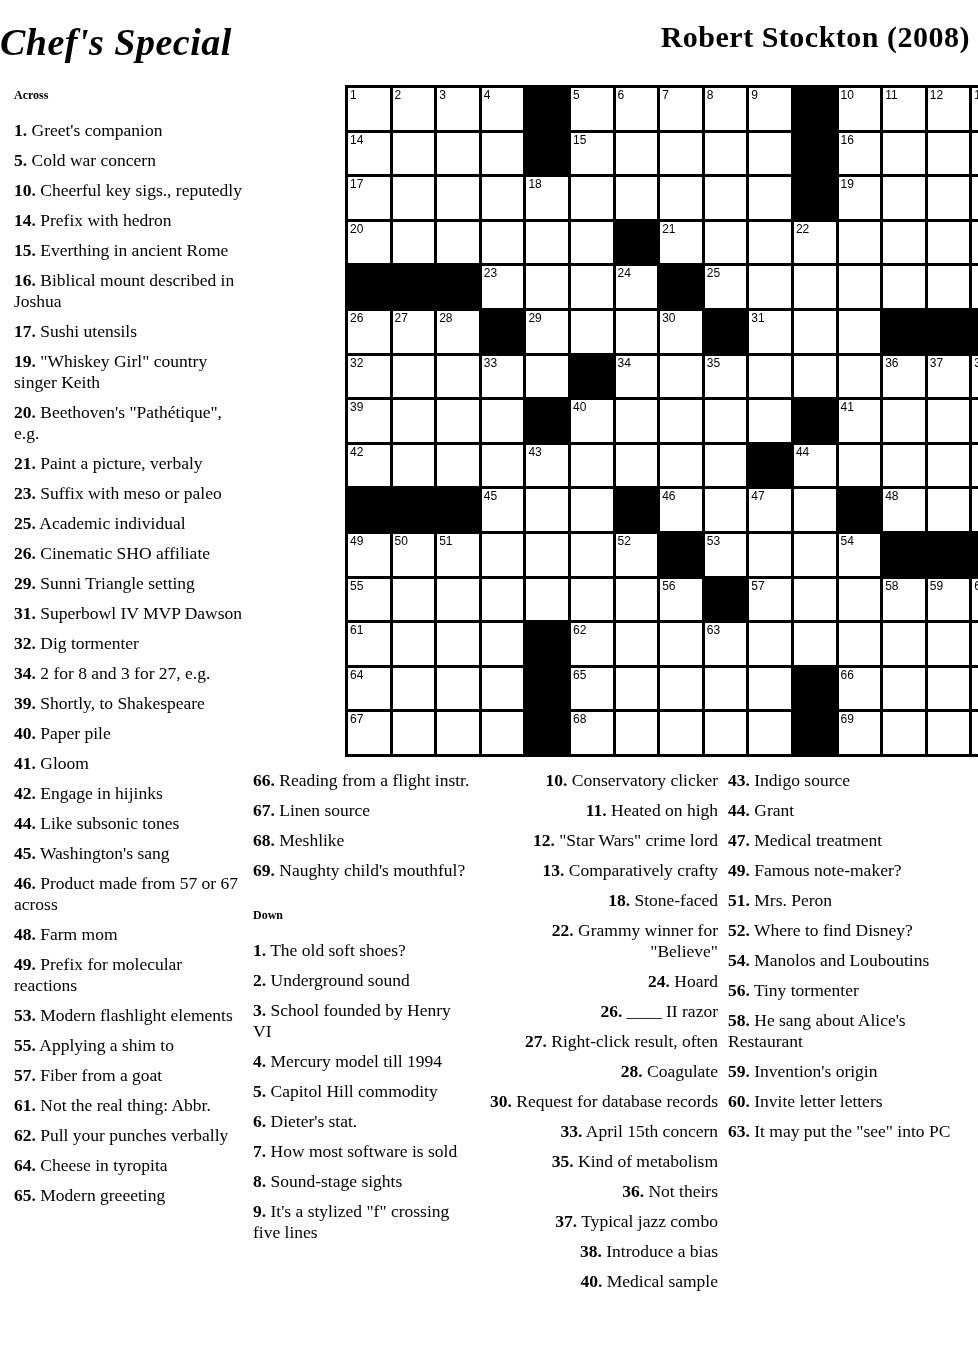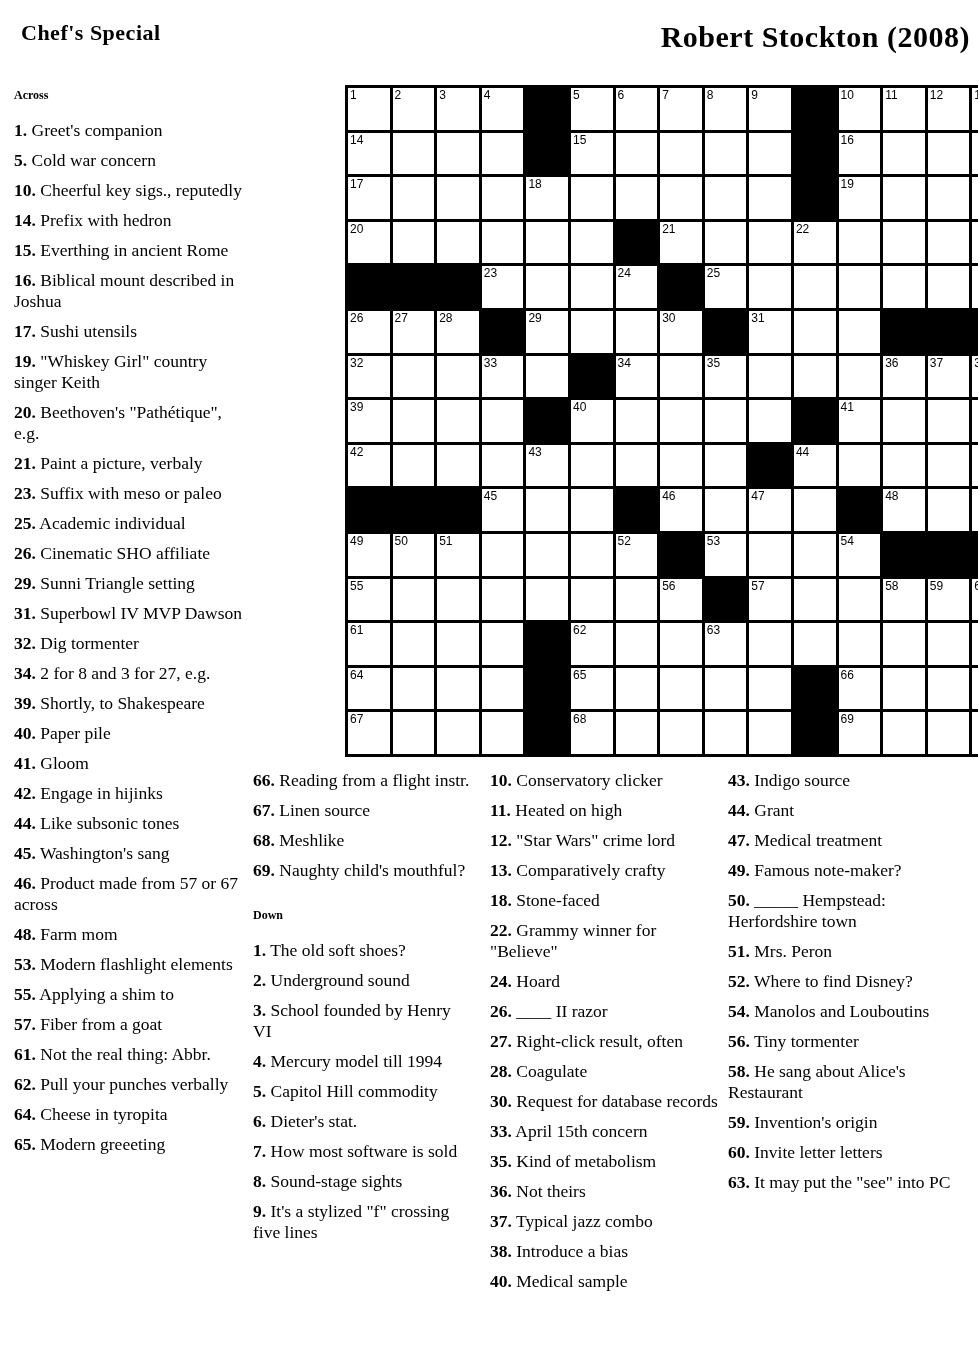--- a/index.html
+++ b/index.html
@@ -1,40 +1,40 @@
 <!DOCTYPE html>
 <html><head>
 <meta charset="utf-8">
 <style>
   html,body{margin:0;padding:0;}
   body{
     width:978px;height:1360px;position:relative;background:#ffffff;color:#000;
     font-family:"Liberation Serif", serif;
   }
-  .page-title{position:absolute;left:21px;top:20px;font-size:22px;font-weight:bold;letter-spacing:0.5px;}
+  .page-title{position:absolute;left:0;top:20px;font-size:38px;font-weight:bold;letter-spacing:0.5px;font-style:italic;}
   .page-author{position:absolute;right:8px;top:20px;font-size:30px;font-weight:bold;letter-spacing:0.5px;}
 
   
   #grid-wrap{position:absolute;left:345px;top:85px;}
   table.xw{border-collapse:collapse;table-layout:fixed;width:625px;height:625px;}
   table.xw td{
     border:3px solid #000;padding:0;vertical-align:top;background:#fff;
     width:41.6px;height:41.6px;overflow:hidden;
   }
   table.xw td.black{background:#000;}
   table.xw td .num{
     font-family:"Liberation Sans", sans-serif;
     font-size:12px;line-height:13px;padding:1px 0 0 2px;text-align:left;
   }
 
   
   .clue-col{position:absolute;font-size:17.5px;line-height:21px;}
   #col1{left:14px;top:85px;width:232px;}
   #col2{left:253px;top:770px;width:218px;}
-  #col3{left:490px;top:770px;width:228px;}
+  #col3{left:490px;top:770px;width:228px;text-align:right;}
   #col4{left:728px;top:770px;width:246px;}
   .section-header{font-size:12px;font-weight:bold;margin:0 0 14px 0;}
   .section-header.down-hd{margin-top:24px;}
   .clue-col p.clue{margin:0 0 9px 0;}
   .clue-col p.clue b{font-weight:bold;}
 </style>
 </head>
 <body>
 
 <div class="page-title">Chef's Special</div>
@@ -461,20 +461,21 @@
       <p class="clue"><b>32.</b><span> Dig tormenter</span></p>
       <p class="clue"><b>34.</b><span> 2 for 8 and 3 for 27, e.g.</span></p>
       <p class="clue"><b>39.</b><span> Shortly, to Shakespeare</span></p>
       <p class="clue"><b>40.</b><span> Paper pile</span></p>
       <p class="clue"><b>41.</b><span> Gloom</span></p>
       <p class="clue"><b>42.</b><span> Engage in hijinks</span></p>
       <p class="clue"><b>44.</b><span> Like subsonic tones</span></p>
       <p class="clue"><b>45.</b><span> Washington's sang</span></p>
       <p class="clue"><b>46.</b><span> Product made from 57 or 67 across</span></p>
       <p class="clue"><b>48.</b><span> Farm mom</span></p>
+      <p class="clue"><b>49.</b><span> Prefix for molecular reactions</span></p>
       <p class="clue"><b>53.</b><span> Modern flashlight elements</span></p>
       <p class="clue"><b>55.</b><span> Applying a shim to</span></p>
       <p class="clue"><b>57.</b><span> Fiber from a goat</span></p>
       <p class="clue"><b>61.</b><span> Not the real thing: Abbr.</span></p>
       <p class="clue"><b>62.</b><span> Pull your punches verbally</span></p>
       <p class="clue"><b>64.</b><span> Cheese in tyropita</span></p>
       <p class="clue"><b>65.</b><span> Modern greeeting</span></p>
     </div>
 </div>
 
@@ -520,21 +521,20 @@
       <p class="clue"><b>40.</b><span> Medical sample</span></p>
     </div>
 </div>
 
 <div id="col4" class="clue-col">
   <div id="col4-list">
       <p class="clue"><b>43.</b><span> Indigo source</span></p>
       <p class="clue"><b>44.</b><span> Grant</span></p>
       <p class="clue"><b>47.</b><span> Medical treatment</span></p>
       <p class="clue"><b>49.</b><span> Famous note-maker?</span></p>
-      <p class="clue"><b>50.</b><span> _____ Hempstead: Herfordshire town</span></p>
       <p class="clue"><b>51.</b><span> Mrs. Peron</span></p>
       <p class="clue"><b>52.</b><span> Where to find Disney?</span></p>
       <p class="clue"><b>54.</b><span> Manolos and Louboutins</span></p>
       <p class="clue"><b>56.</b><span> Tiny tormenter</span></p>
       <p class="clue"><b>58.</b><span> He sang about Alice's Restaurant</span></p>
       <p class="clue"><b>59.</b><span> Invention's origin</span></p>
       <p class="clue"><b>60.</b><span> Invite letter letters</span></p>
       <p class="clue"><b>63.</b><span> It may put the "see" into PC</span></p>
     </div>
 </div>

